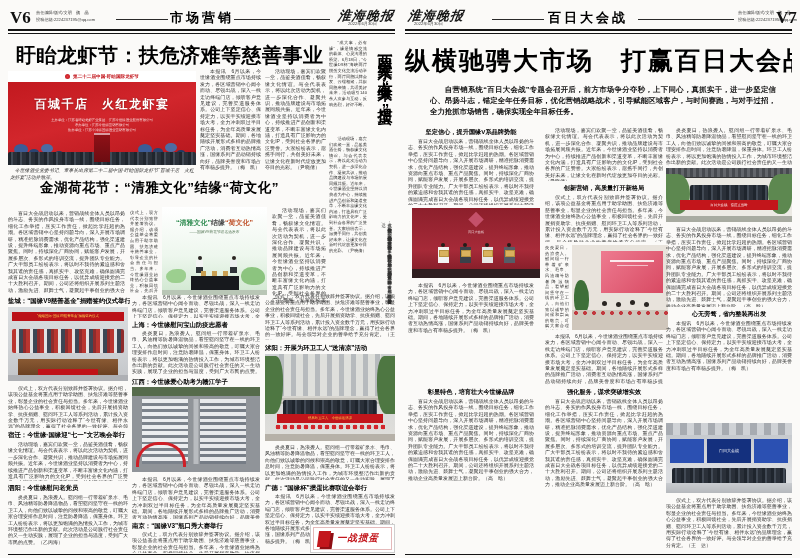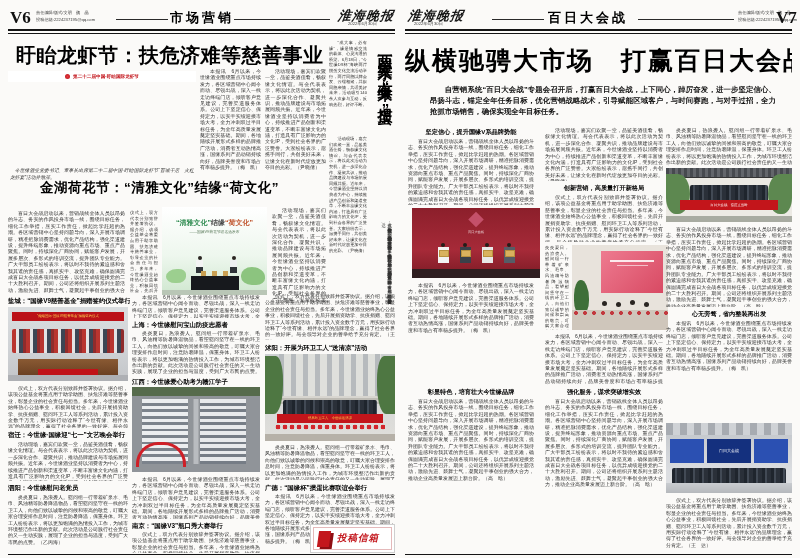--- a/index.html
+++ b/index.html
@@ -50,20 +50,30 @@
 <div class="t t4" style="left:329px;top:40px;width:38px;height:92px">“成大事，必有缘”，缘是情感交流的载体、心灵沟通的桥梁。6月18日，“今世缘D9杯”海峡两岸掼蛋文化交流活动举行，两岸同胞以牌会友、云端相聚，共叙同胞亲情，共话美好未来，活动吸引140余人次参与互动，反响热烈，好评不断。</div>
 <div class="t t4" style="left:329px;top:136px;width:38px;height:168px">活动现场，嘉宾们欢聚一堂，品鉴美酒佳肴，畅叙缘文化情谊。与会代表表示，将以此次活动为契机，进一步深化合作、凝聚共识，推动品牌建设与市场拓展同频共振。近年来，今世缘酒业坚持以消费者为中心，持续推进产品创新和渠道变革，不断丰富缘文化内涵，打造具有广泛影响力的文化IP，受到社会各界的广泛赞誉。大家纷纷表示，愿携手同行，共创美好未来，让缘文化在新时代绽放更加夺目的光彩。（尹晓倩）</div>
 <div class="hd vtx" style="left:368px;top:44px;width:26px;height:172px;font-size:15px;letter-spacing:2px">两岸一家亲　有缘来“掼蛋”</div>
 <div class="t vtx" style="left:372px;top:220px;width:20px;height:84px;font-size:4.2px;line-height:6px;text-indent:0">仪式上，双方代表分别致辞并签署协议。据介绍，该项公益基金将重点用于助学助困、扶危济难等慈善事业，彰显企业的社会责任与担当。多年来，今世缘酒业始终热心公益事业，积极回馈社会，先后开展捐资助学、抗疫捐赠、慰问环卫工人等系列活动，累计投入资金数千万元，用实际行动诠释了“今世有缘、相伴永远”的品牌理念，赢得了社会各界的一致好评。与会领导对企业的善举给予充分肯定。（王　达）</div>
 
 <div class="ph" style="left:8px;top:71px;width:188px;height:94px">
   <div style="height:11px;background:#fff;display:flex;align-items:center;justify-content:center;gap:3px">
     <span style="width:5px;height:5px;border-radius:50%;background:radial-gradient(circle,#e5393f,#b5121a)"></span>
     <span style="color:#c3161c;font-size:4.6px;font-weight:bold;white-space:nowrap">第二十二届中国·盱眙国际龙虾节</span>
   </div>
+  <div style="position:relative;height:83px;background:linear-gradient(165deg,#c2191f 0%,#d2262c 45%,#b3151b 100%)">
+    <div style="position:absolute;top:14px;left:0;right:0;text-align:center;color:#fff;font-size:12px;font-weight:900;letter-spacing:1.5px;text-shadow:0 0 2px rgba(0,0,0,.35);white-space:nowrap">百城千店　火红龙虾宴</div>
+    <div style="position:absolute;top:36px;left:0;right:0;text-align:center;color:rgba(255,255,255,.85);font-size:3.4px;line-height:4.8px">主办单位：江苏省盱眙龙虾产业集团　江苏今世缘酒业股份有限公司</div>
+    <div style="position:absolute;top:41px;left:0;right:0;text-align:center;color:rgba(255,255,255,.85);font-size:3.4px;line-height:4.8px">承办单位：江苏今世缘营销有限公司</div>
+    <div style="position:absolute;top:46px;left:0;right:0;text-align:center;color:rgba(255,255,255,.85);font-size:3.4px;line-height:4.8px">协办单位：江苏中冷缘国缘酒业营销有限公司</div>
+    <div class="abs" style="left:6px;bottom:10px;width:14px;height:11px;border-radius:50%;background:#3c5c97;box-shadow:13px 3px 0 -2px #2a4472,26px -1px 0 -1px #4d6ba3,38px 4px 0 -3px #203a63"></div>
+    <div class="abs" style="right:44px;bottom:10px;width:14px;height:11px;border-radius:50%;background:#3c5c97;box-shadow:13px 2px 0 -2px #2a4472,26px -2px 0 -1px #4d6ba3,36px 3px 0 -3px #203a63"></div>
+    <div class="crowd" style="left:0;right:0;bottom:0;height:13px"></div>
+    <div class="abs" style="left:50%;bottom:3px;transform:translateX(-50%);width:16px;height:27px;background:linear-gradient(180deg,#8f1117,#6d0c11);border-top:2px solid #d89aa0"></div>
+  </div>
 </div>
 <div class="t" style="left:10px;top:168px;width:184px;height:15px;font-size:4.8px;line-height:6.6px;font-style:italic;text-indent:1em">今世缘酒业党委书记、董事长出席第二十二届中国·盱眙国际龙虾节“百城千店　火红龙虾宴”活动并致辞。</div>
 
 <div class="t" style="left:200px;top:68px;width:61px;height:117px">本报讯　6月以来，今世缘酒业围绕重点市场持续发力，各区域营销中心闻令而动、尽锐出战，深入一线走访终端门店，倾听客户意见建议，完善渠道服务体系。公司上下坚定信心、保持定力，以实干实绩迎接市场大考，全力冲刺双过半目标任务，为全年高质量发展奠定坚实基础。期间，各地陆续开展形式多样的品牌推广活动，消费者互动热情高涨，国缘系列产品动销持续向好，品牌美誉度和市场占有率稳步提升。（梅　凯）</div>
 <div class="t" style="left:265px;top:68px;width:61px;height:117px">活动现场，嘉宾们欢聚一堂，品鉴美酒佳肴，畅叙缘文化情谊。与会代表表示，将以此次活动为契机，进一步深化合作、凝聚共识，推动品牌建设与市场拓展同频共振。近年来，今世缘酒业坚持以消费者为中心，持续推进产品创新和渠道变革，不断丰富缘文化内涵，打造具有广泛影响力的文化IP，受到社会各界的广泛赞誉。大家纷纷表示，愿携手同行，共创美好未来，让缘文化在新时代绽放更加夺目的光彩。（尹晓倩）</div>
 
 <div class="hd" style="left:40px;top:179px;width:240px;font-size:13.5px;letter-spacing:.5px;white-space:nowrap">金湖荷花节：“清雅文化”结缘“荷文化”</div>
 <div class="t" style="left:8px;top:210px;width:117px;height:83px">百日大会战启动以来，营销战线全体人员以昂扬的斗志、务实的作风投身市场一线，围绕目标任务，细化工作举措，压实工作责任，掀起比学赶超的热潮。各区域营销中心坚持问题导向，深入开展市场调研，精准把脉消费需求，优化产品结构，强化渠道建设，提升终端形象，推动资源向重点市场、重点产品聚焦。同时，持续深化厂商协同，赋能客户发展，开展多层次、多形式的培训交流，提升团队专业能力。广大干部员工纷纷表示，将以时不我待的紧迫感和舍我其谁的责任感，真抓实干、攻坚克难，确保圆满完成百日大会战各项目标任务，以优异成绩迎接党的二十大胜利召开。期间，公司还将组织开展系列主题活动，激励先进、鼓舞士气，凝聚起干事创业的强大合力，推动企业高质量发展迈上新台阶。（高　晗）</div>
 <div class="t t4" style="left:130px;top:210px;width:28px;height:83px;text-indent:0">仪式上，双方代表分别致辞并签署协议。据介绍，该项公益基金将重点用于助学助困、扶危济难等慈善事业，彰显企业的社会责任与担当。多年来，今世缘酒业始终热心公益事业，积极回馈社会，先后开展捐资助学、抗疫捐赠、慰问环卫工人等系列活动，累计投入资金数千万元，用实际行动诠释了“今世有缘、相伴永远”的品牌理念，赢得了社会各界的一致好评。与会领导对企业的善举给予充分肯定。（王　达）</div>
 <div class="ph" style="left:162px;top:207px;width:105px;height:88px;background:linear-gradient(180deg,#ffffff 0%,#eef7ee 55%,#cfe7cf 100%)">
@@ -134,26 +144,26 @@
   <div class="abs" style="left:12px;right:12px;top:60px;height:9px;background:#c3151b;color:#ffd34d;font-size:3.4px;line-height:9px;text-align:center;white-space:nowrap;overflow:hidden">情系环卫工人　今世缘送清凉</div>
   <div class="abs" style="left:10px;right:10px;top:69px;height:10px;background:radial-gradient(circle at 3px 4px,#d3262c 2.2px,transparent 2.6px);background-size:7px 10px;background-repeat:repeat-x"></div>
   <div class="abs" style="bottom:0;left:0;right:0;height:7px;background:#b6b1a8"></div>
 </div>
 <div class="t" style="left:265px;top:444px;width:130px;height:36px">炎炎夏日，热浪袭人。慰问组一行带着矿泉水、毛巾、风油精等防暑降温物品，看望慰问坚守在一线的环卫工人，向他们致以诚挚的问候和崇高的敬意，叮嘱大家合理安排作息时间，注意防暑降温，保重身体。环卫工人纷纷表示，将以更加饱满的热情投入工作，为城市环境整洁作出新的贡献。此次活动是公司践行社会责任的又一生动实践，展现了企业的担当与温度，受到广大市民的点赞。（乙丙海）</div>
 <div class="hd sec" style="left:265px;top:484px;width:130px">广德：“国缘杯”掼蛋比赛联谊会举行</div>
 <div class="t" style="left:265px;top:493px;width:130px;height:60px">本报讯　6月以来，今世缘酒业围绕重点市场持续发力，各区域营销中心闻令而动、尽锐出战，深入一线走访终端门店，倾听客户意见建议，完善渠道服务体系。公司上下坚定信心、保持定力，以实干实绩迎接市场大考，全力冲刺双过半目标任务，为全年高质量发展奠定坚实基础。期间，各地陆续开展形式多样的品牌推广活动，消费者互动热情高涨，国缘系列产品动销持续向好，品牌美誉度和市场占有率稳步提升。（梅　凯）</div>
 <div class="ph" style="left:310px;top:524px;width:85px;height:29px;background:#fff;border:1px solid #cfcfcf;box-sizing:border-box">
   <div style="position:absolute;inset:2px;border:1px solid #e4b9ba"></div>
   <div class="abs" style="left:7px;top:6px;width:12px;height:16px;background:#c3161c;transform:skewX(-8deg);box-shadow:3px 2px 0 #8f0e13"></div>
-  <div class="abs" style="left:26px;top:7px;font-size:9.5px;font-weight:900;font-style:italic;color:#c3161c;letter-spacing:1px;white-space:nowrap">投稿信箱</div>
+  <div class="abs" style="left:26px;top:7px;font-size:9.5px;font-weight:900;font-style:italic;color:#c3161c;letter-spacing:1px;white-space:nowrap">一战掼蛋</div>
 </div>
 <div class="rule1" style="left:8px;top:554px;width:387px;height:.8px"></div>
 
 <div class="hd" style="left:405px;top:44px;width:387px;font-size:25px;letter-spacing:2px;text-align:center;white-space:nowrap">纵横驰骋大市场　打赢百日大会战</div>
-<div class="t" style="left:430px;top:84px;width:346px;height:38px;font-size:7.4px;line-height:11px;font-weight:bold;color:#111">自营销系统“百日大会战”专题会召开后，打赢百日大会战，上下同心，踔厉奋发，进一步坚定信心、昂扬斗志，锚定全年任务目标，优化营销战略战术，引导赋能区域客户，与时间赛跑，与对手过招，全力抢抓市场销售，确保实现全年目标任务。</div>
+<div class="t" style="left:430px;top:84px;width:346px;height:38px;font-size:7.4px;line-height:11px;font-weight:bold;color:#111">自营销系统“百日大会战”专题会召开后，前方市场争分夺秒，上下同心，真抓实干，进一步坚定信心、昂扬斗志，锚定全年任务目标，优化营销战略战术，引导赋能区域客户，与时间赛跑，与对手过招，全力抢抓市场销售，确保实现全年目标任务。</div>
 
 <div class="hd sub" style="left:408px;top:128px;width:126px">坚定信心，提升国缘V系品牌势能</div>
 <div class="t" style="left:408px;top:138px;width:126px;height:67px">百日大会战启动以来，营销战线全体人员以昂扬的斗志、务实的作风投身市场一线，围绕目标任务，细化工作举措，压实工作责任，掀起比学赶超的热潮。各区域营销中心坚持问题导向，深入开展市场调研，精准把脉消费需求，优化产品结构，强化渠道建设，提升终端形象，推动资源向重点市场、重点产品聚焦。同时，持续深化厂商协同，赋能客户发展，开展多层次、多形式的培训交流，提升团队专业能力。广大干部员工纷纷表示，将以时不我待的紧迫感和舍我其谁的责任感，真抓实干、攻坚克难，确保圆满完成百日大会战各项目标任务，以优异成绩迎接党的二十大胜利召开。期间，公司还将组织开展系列主题活动，激励先进、鼓舞士气，凝聚起干事创业的强大合力，推动企业高质量发展迈上新台阶。（高　晗）</div>
 <div class="ph" style="left:412px;top:208px;width:128px;height:70px;background:linear-gradient(180deg,#8c1f2b,#a62a38 60%,#7a1a24)">
   <div class="abs" style="top:6px;left:50%;width:11px;height:11px;transform:translateX(-50%) rotate(45deg);background:#c4506a"></div>
   <div style="position:absolute;top:22px;left:0;right:0;text-align:center;color:rgba(255,255,255,.8);font-size:3.2px">百日大会战</div>
   <div class="abs" style="bottom:9px;left:0;right:0;height:26px;display:flex;justify-content:center;gap:11px">
     <div style="width:11px">
         <div style="width:4px;height:4px;border-radius:50%;background:#241d19;margin:0 auto"></div>
         <div style="position:relative;width:11px;height:16px;background:#f2f2f2">

